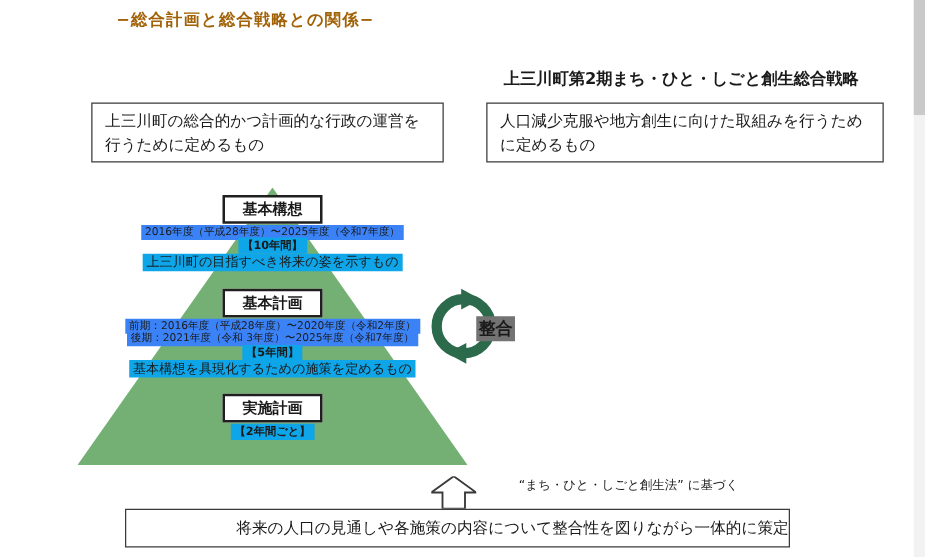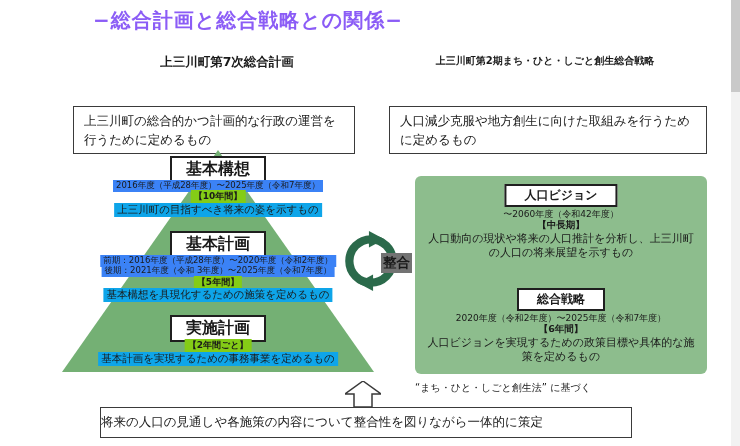--- a/index.html
+++ b/index.html
@@ -10,47 +10,46 @@
     background: #ffffff;
     font-family: "DejaVu Sans", "Liberation Sans", sans-serif;
     color: #1a1a1a;
     overflow: hidden;
   }
   .abs { position: absolute; }
   .cx { left: 50%; transform: translateX(-50%); white-space: nowrap; }
 
   .main-title {
     left: 93px; top: 7px;
-    font-size: 20px; font-weight: bold;
-    color: #8b5cf6; letter-spacing: 1px;
+    font-size: 13px; font-weight: bold;
+    color: #a16207; letter-spacing: 1px;
   }
   .col-header {
     top: 54px; font-weight: bold; font-size: 12.5px;
     text-align: center; white-space: nowrap;
   }
   .hdr-left  { left: 67px;  width: 320px; }
-  .hdr-right { left: 383px; width: 324px; font-size: 10px; }
+  .hdr-right { left: 383px; width: 324px; font-size: 13px; }
 
   .desc-box {
     border: 1.5px solid #3a3a3a; background: #fff;
     font-size: 12.5px; line-height: 1.55; padding: 4px 10px;
     box-sizing: border-box;
-    margin-top: 24px;
   }
   .desc-left  { left: 73px;  top: 82px; width: 282px; height: 48px; }
   .desc-right { left: 389px; top: 82px; width: 318px; height: 48px; }
 
   .pyramid { left: 62px; top: 150px; width: 312px; height: 222px; }
 
   .tier-label {
     background: #fff; border: 2px solid #1f1f1f;
-    font-weight: bold; font-size: 16px; padding: 1px 14px;
+    font-weight: bold; font-size: 12px; padding: 1px 14px;
   }
   .tiny-line  { font-size: 8.5px; background: #3b82f6; padding: 0 3px; }
-  .dur-line   { font-size: 9px; font-weight: bold; background: #84cc16; padding: 0 3px; }
+  .dur-line   { font-size: 9px; font-weight: bold; background: #0ea5e9; padding: 0 3px; }
   .mid-line   { font-size: 10.5px; background: #0ea5e9; padding: 0 3px; }
 
   .cycle-icon { left: 338px; top: 228px; }
   .seigo {
     left: 381px; top: 253px;
     font-size: 13.5px; font-weight: bold;
     background: #737373; padding: 1px 2px;
   }
 
   .panel {
@@ -63,36 +62,35 @@
   }
   .panel-period { font-size: 9px; text-align: center; width: 280px; }
   .panel-dur    { font-size: 9.5px; font-weight: bold; text-align: center; width: 280px; }
   .panel-desc   { font-size: 11px; line-height: 1.3; text-align: center; width: 276px; }
 
   .footnote { left: 415px; top: 381px; width: 292px; font-size: 10px; }
 
   .bottom-box {
     left: 100px; top: 407px; width: 532px; height: 31px;
     border: 1.5px solid #3a3a3a; box-sizing: border-box;
-    font-size: 12.5px; text-align: left; line-height: 28px;
+    font-size: 12.5px; text-align: right; line-height: 28px;
     white-space: nowrap;
   }
   .up-arrow { left: 345px; top: 381px; }
 
   .scroll-track { right: 0; top: 0; width: 9px; height: 446px; background: #f2f2f2; }
   .scroll-thumb { right: 0; top: 0; width: 9px; height: 92px; background: #c9c9c9; }
 </style>
 </head>
 <body>
 
 <div class="page">
 
   <div class="abs main-title">−総合計画と総合戦略との関係−</div>
 
-  <div class="abs col-header hdr-left">上三川町第7次総合計画</div>
   <div class="abs col-header hdr-right">上三川町第2期まち・ひと・しごと創生総合戦略</div>
 
   <div class="abs desc-box desc-left">上三川町の総合的かつ計画的な行政の運営を行うために定めるもの</div>
   <div class="abs desc-box desc-right">人口減少克服や地方創生に向けた取組みを行うために定めるもの</div>
 
   <div class="abs pyramid">
     <svg width="312" height="222">
       <polygon points="156,0 312,222 0,222" fill="#74b074"></polygon>
     </svg>
 
@@ -102,44 +100,32 @@
     <div class="abs cx mid-line" style="top:53px;">上三川町の目指すべき将来の姿を示すもの</div>
 
     <div class="abs cx tier-label" style="top:81px;">基本計画</div>
     <div class="abs cx tiny-line" style="top:105px;">前期：2016年度（平成28年度）〜2020年度（令和2年度）</div>
     <div class="abs cx tiny-line" style="top:115px;">後期：2021年度（令和 3年度）〜2025年度（令和7年度）</div>
     <div class="abs cx dur-line" style="top:126px;">【5年間】</div>
     <div class="abs cx mid-line" style="top:138px;">基本構想を具現化するための施策を定めるもの</div>
 
     <div class="abs cx tier-label" style="top:165px;">実施計画</div>
     <div class="abs cx dur-line" style="top:189px;">【2年間ごと】</div>
-    <div class="abs cx mid-line" style="top:202px;">基本計画を実現するための事務事業を定めるもの</div>
   </div>
 
   <svg class="abs cycle-icon" width="66" height="66" viewBox="0 0 64 64">
     <g fill="none" stroke="#2b6a4b" stroke-width="8">
       <path d="M 32 11 A 21 21 0 0 1 32 53"></path>
       <path d="M 32 53 A 21 21 0 0 1 32 11"></path>
     </g>
     <polygon points="34,45 34,61 19,53" fill="#2b6a4b"></polygon>
     <polygon points="30,3 30,19 45,11" fill="#2b6a4b"></polygon>
   </svg>
   <div class="abs seigo">整合</div>
 
-  <div class="abs panel">
-    <div class="abs cx panel-label" style="top:8px;">人口ビジョン</div>
-    <div class="abs cx panel-period" style="top:32px;">〜2060年度（令和42年度）</div>
-    <div class="abs cx panel-dur" style="top:43px;">【中長期】</div>
-    <div class="abs cx panel-desc" style="top:56px; white-space:normal;">人口動向の現状や将来の人口推計を分析し、上三川町の人口の将来展望を示すもの</div>
-
-    <div class="abs cx panel-label" style="top:112px;">総合戦略</div>
-    <div class="abs cx panel-period" style="top:136px;">2020年度（令和2年度）〜2025年度（令和7年度）</div>
-    <div class="abs cx panel-dur" style="top:147px;">【6年間】</div>
-    <div class="abs cx panel-desc" style="top:160px; white-space:normal;">人口ビジョンを実現するための政策目標や具体的な施策を定めるもの</div>
-  </div>
 
   <div class="abs footnote">“まち・ひと・しごと創生法” に基づく</div>
 
   <svg class="abs up-arrow" width="36" height="26" viewBox="0 0 36 26">
     <polygon points="18,0 36,13 27,13 27,26 9,26 9,13 0,13" fill="#ffffff" stroke="#3a3a3a" stroke-width="1.5"></polygon>
   </svg>
 
   <div class="abs bottom-box">将来の人口の見通しや各施策の内容について整合性を図りながら一体的に策定</div>
 
   <div class="abs scroll-track">

